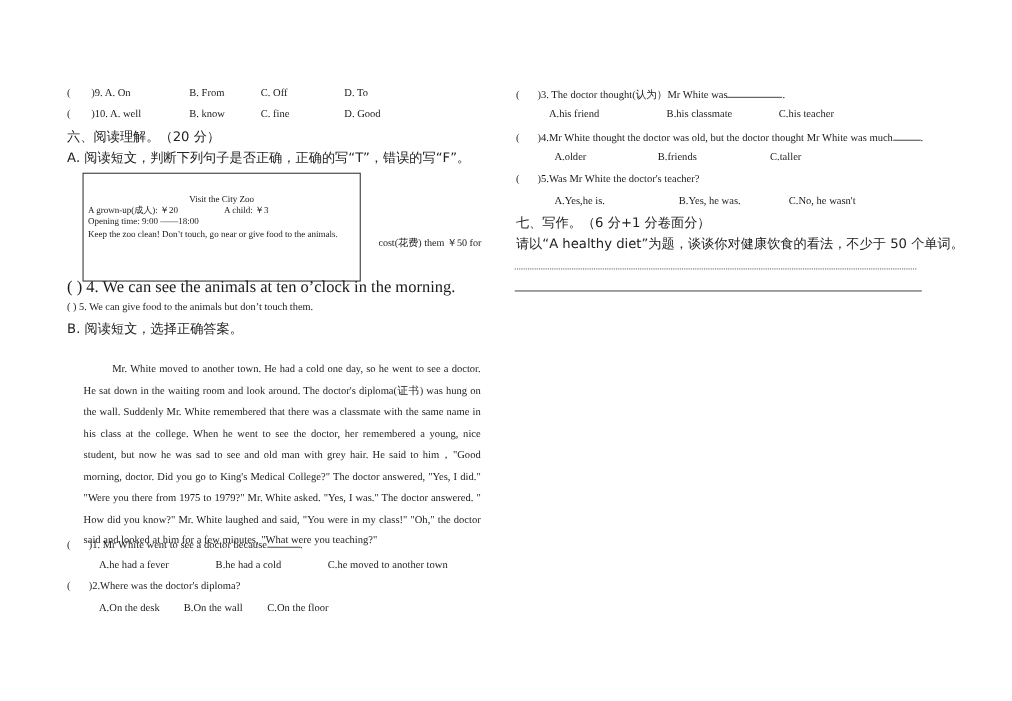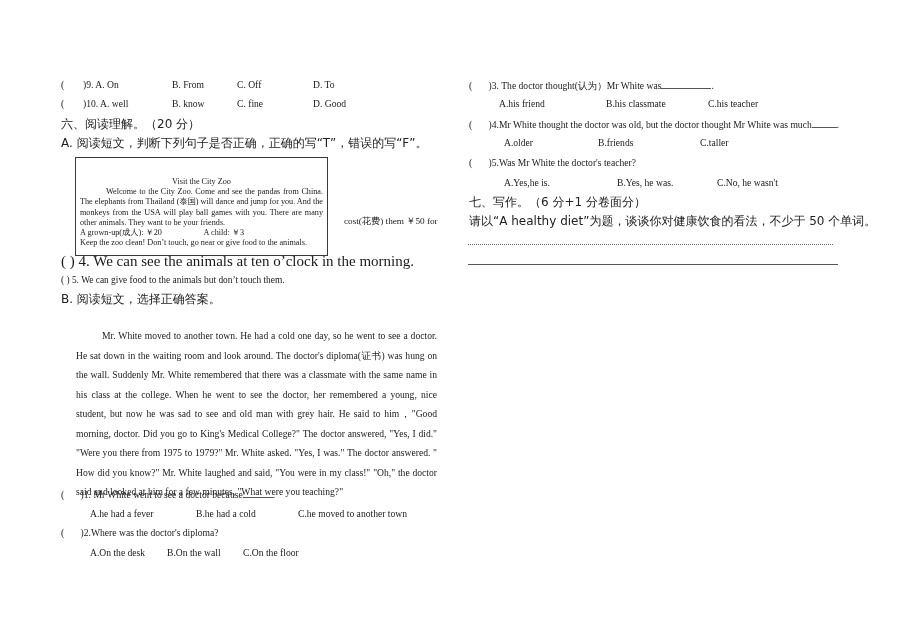--- a/index.html
+++ b/index.html
@@ -40,26 +40,26 @@
 <span class="abs" style="left:237px;top:98px">C. fine</span>
 <span class="abs" style="left:313px;top:98px">D. Good</span>
 
 <span class="abs zh" style="left:61px;top:118px">六、阅读理解。（20 分）</span>
 <span class="abs zh" style="left:61px;top:137px">A. 阅读短文，判断下列句子是否正确，正确的写“T”，错误的写“F”。</span>
 
 <span class="abs" style="left:344px;top:215px;font-size:9.2px">cost(花费) them ￥50 for</span>
 
 <div class="box">
   <div class="title">Visit the City Zoo</div>
-  <div class="para">Welcome to the City Zoo. Come and see the pandas from China. The elephants from Thailand (泰国) will dance and jump for you. And the monkeys from the USA will play ball games with you. There are many other animals. They want to be your friends.</div>
   <div class="line">
     <span>A grown-up(成人): ￥20</span>
     <span style="display:inline-block;width:38px"></span>
     <span>A child:  ￥3</span>
   </div>
+  <div class="line">Opening time: 9:00 ——18:00</div>
   <div class="line">Keep the zoo clean!    Don’t touch, go near or give food to the animals.</div>
 </div>
 
 <div class="abs" style="left:61px;top:255px;font-size:15px">
   <span>(   ) 4.</span>
   <span>We can see the animals at ten o’clock in the morning.</span>
 </div>
 <div class="abs" style="left:61px;top:274px;font-size:9.4px">
   <span>(   ) 5.</span>
   <span>We can give food to the animals but don’t touch them.</span>

